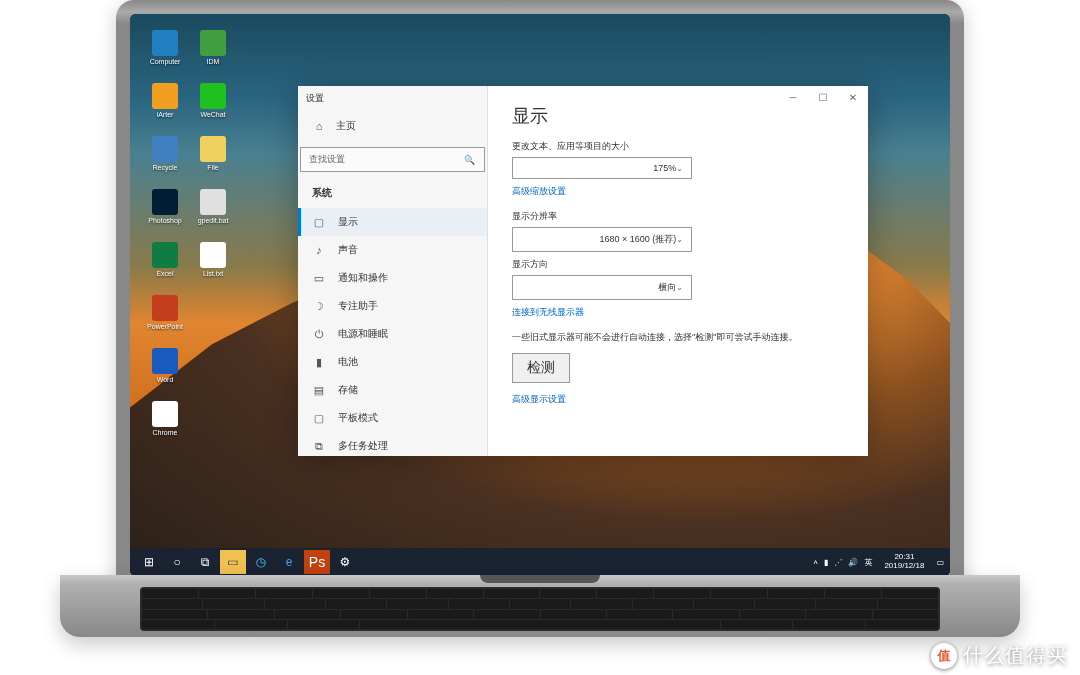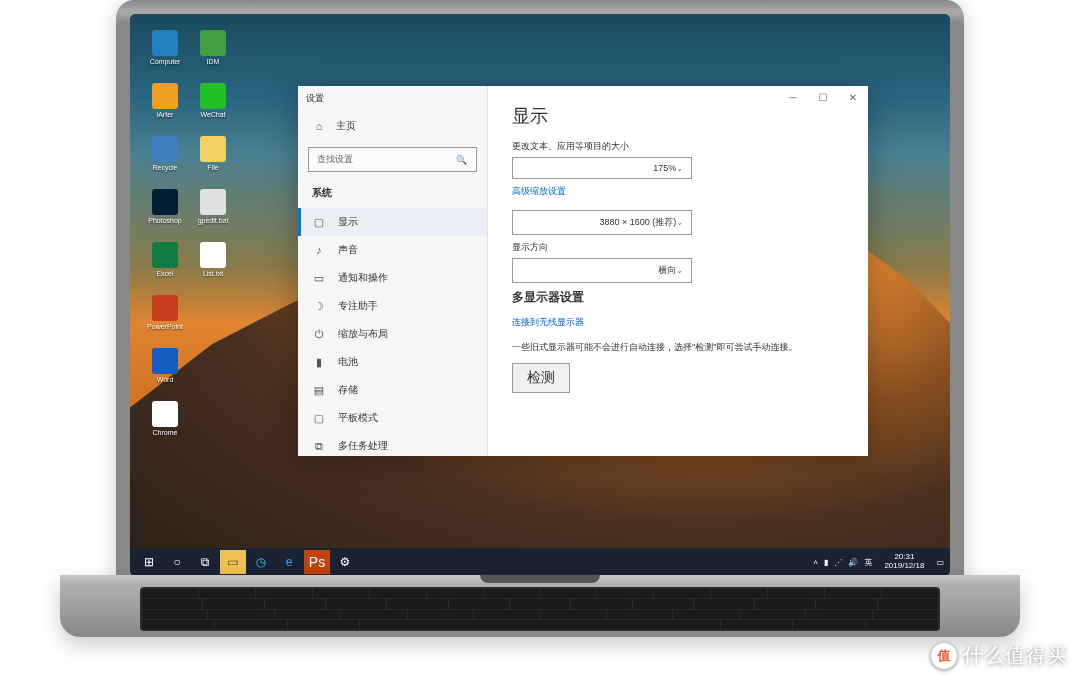--- a/index.html
+++ b/index.html
@@ -11,21 +11,21 @@
 .icons{position:absolute;top:16px;left:14px;display:grid;grid-template-columns:42px 42px;gap:18px 6px}
 .di{width:42px;display:flex;flex-direction:column;align-items:center;gap:2px;cursor:pointer}
 .di .ic{width:26px;height:26px;border-radius:3px;display:flex;align-items:center;justify-content:center;font-size:14px;color:#fff}
 .di .lbl{font-size:7px;color:#fff;text-align:center;text-shadow:0 1px 2px rgba(0,0,0,.8);white-space:nowrap}
 .settings{position:absolute;left:168px;top:72px;width:570px;height:370px;background:#fff;box-shadow:0 4px 30px rgba(0,0,0,.3);display:flex}
 .sidebar{width:190px;background:rgba(245,245,245,.85);border-right:1px solid #e0e0e0;display:flex;flex-direction:column;font-size:10px;color:#333}
 .titlebar{display:flex;align-items:center;padding:6px 8px;font-size:9px}
 .winctl{position:absolute;right:0;top:0;display:flex}
 .winctl div{width:30px;height:22px;display:flex;align-items:center;justify-content:center;font-size:10px;color:#666;cursor:pointer}
 .home{padding:8px 14px;display:flex;align-items:center;gap:10px;cursor:pointer}
-.search{margin:6px 10px;padding:5px 8px;border:1px solid #999;background:rgba(255,255,255,.5);font-size:9px;color:#666;display:flex;justify-content:space-between;align-items:center}
+.search{margin:6px 2px;padding:5px 8px;border:1px solid #999;background:rgba(255,255,255,.5);font-size:9px;color:#666;display:flex;justify-content:space-between;align-items:center}
 .cat{padding:8px 14px;font-weight:600;font-size:10px}
 .nav-item{padding:7px 14px;display:flex;align-items:center;gap:12px;cursor:pointer;font-size:10px}
 .nav-item.active{border-left:3px solid #0078d4;background:rgba(0,120,212,.05);padding-left:11px}
 .content{flex:1;padding:18px 24px;overflow:auto;font-size:10px;color:#333}
 .content h1{font-size:18px;font-weight:400;margin-bottom:12px}
 .content h2{font-size:12px;font-weight:600;margin-bottom:10px;margin-top:4px}
 .content .fl{font-size:9px;margin-bottom:4px;color:#333}
 .select{width:180px;border:1px solid #999;padding:5px 8px;font-size:9px;display:flex;justify-content:flex-end;align-items:center;margin-bottom:6px;cursor:pointer;background:#fff}
 .link{color:#0066cc;font-size:9px;cursor:pointer;margin-bottom:12px;display:block}
 .note{font-size:9px;color:#333;line-height:1.5;margin-bottom:8px}
@@ -141,21 +141,21 @@
               <div class="nav-item">
                 <span class="nicn">▭</span>
                 <span>通知和操作</span>
               </div>
               <div class="nav-item">
                 <span class="nicn">☽</span>
                 <span>专注助手</span>
               </div>
               <div class="nav-item">
                 <span class="nicn">⏻</span>
-                <span>缩放与布局</span>
+                <span>电源和睡眠</span>
               </div>
               <div class="nav-item">
                 <span class="nicn">▮</span>
                 <span>电池</span>
               </div>
               <div class="nav-item">
                 <span class="nicn">▤</span>
                 <span>存储</span>
               </div>
               <div class="nav-item">
@@ -169,33 +169,34 @@
             </div>
   </div>
   <div class="content">
     <h1>显示</h1>
     <div class="fl">更改文本、应用等项目的大小</div>
     <div class="select">
       <span>175%</span>
               <span class="chev">⌄</span>
     </div>
     <a class="link">高级缩放设置</a>
+    <div class="fl">显示分辨率</div>
     <div class="select">
-      <span>3880 × 1600 (推荐)</span>
+      <span>1680 × 1600 (推荐)</span>
               <span class="chev">⌄</span>
     </div>
     <div class="fl">显示方向</div>
     <div class="select">
       <span>横向</span>
               <span class="chev">⌄</span>
     </div>
-    <h2>多显示器设置</h2>
     <a class="link">连接到无线显示器</a>
     <div class="note">一些旧式显示器可能不会进行自动连接，选择"检测"即可尝试手动连接。</div>
     <div class="btn">检测</div>
+    <a class="link" style="margin-top:10px">高级显示设置</a>
   </div>
 </div>
 
 <div class="taskbar">
   <div class="tb">⊞</div>
   <div class="tb">○</div>
   <div class="tb">⧉</div>
   <div class="tb" style="background:#f0c050;color:#333">▭</div>
   <div class="tb" style="color:#40c0f0">◷</div>
   <div class="tb" style="color:#40a0f0">e</div>

